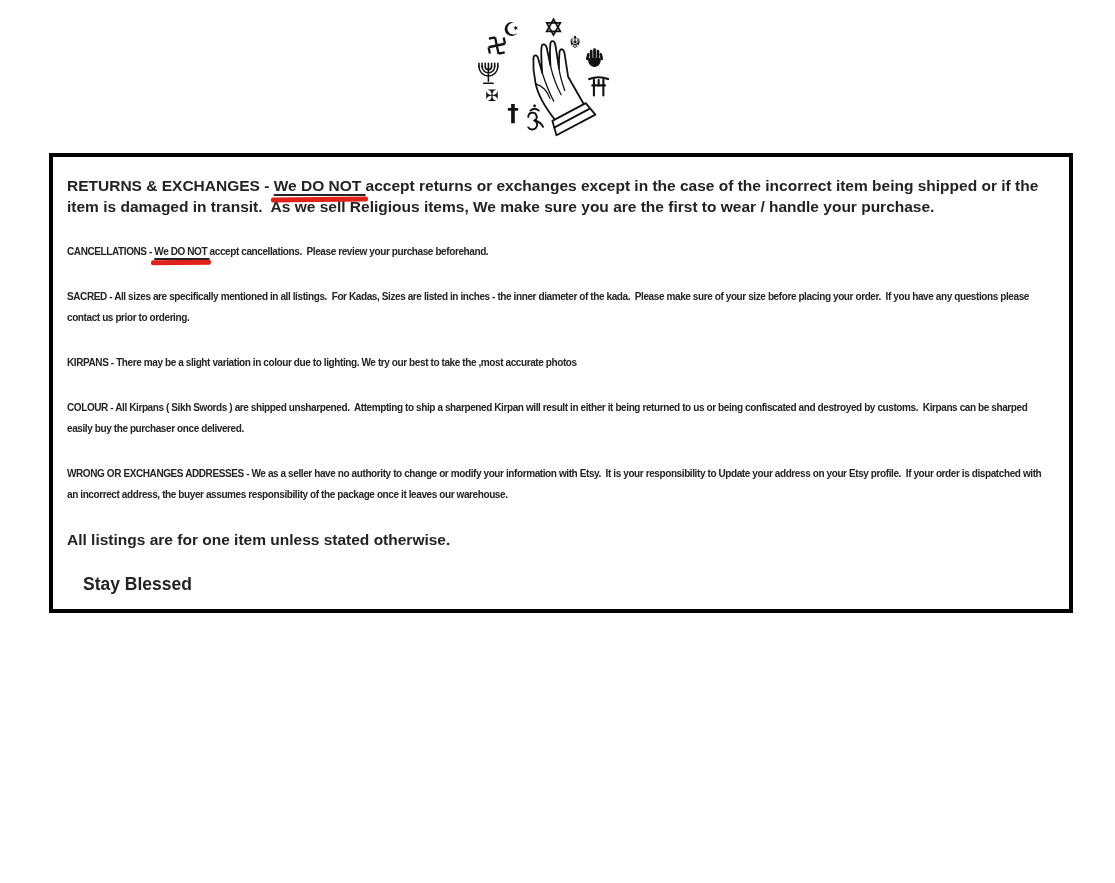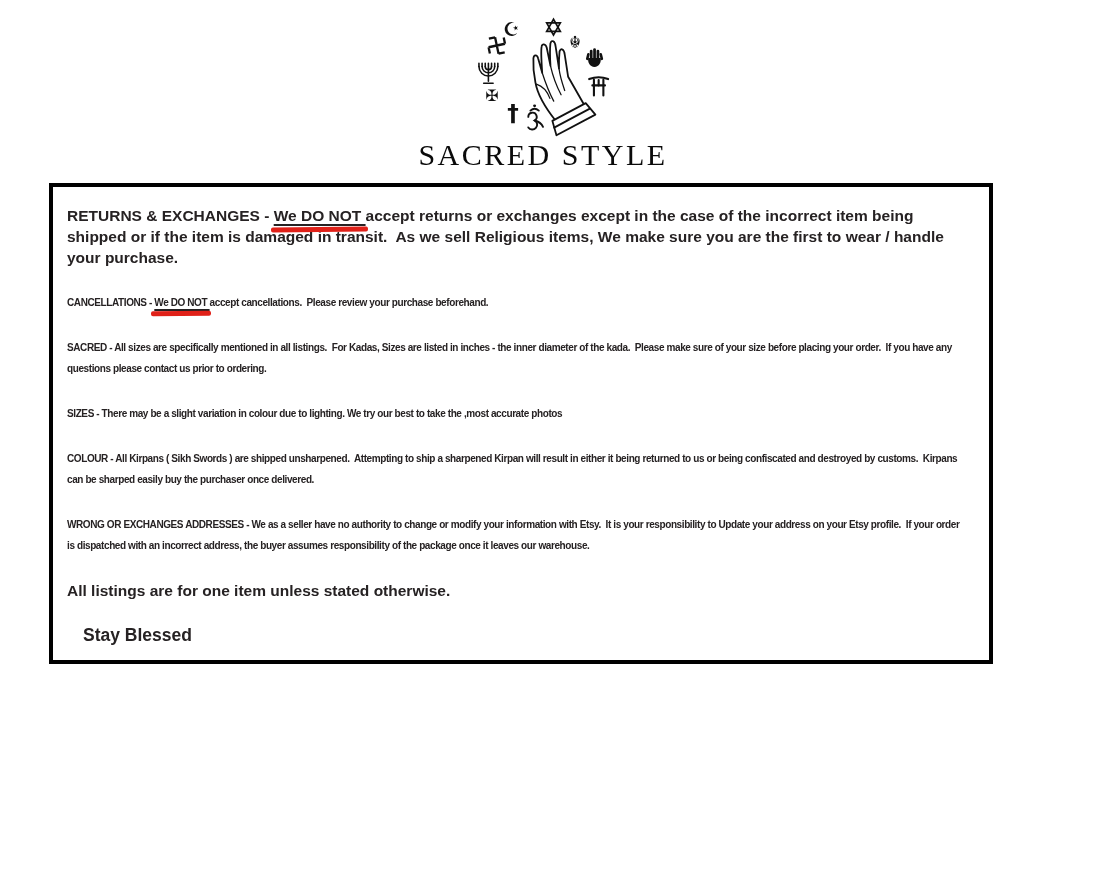--- a/index.html
+++ b/index.html
@@ -8,21 +8,21 @@
     font-family:"Liberation Sans", sans-serif;position:relative;overflow:hidden;
   }
   .header{width:988px;margin:0 0 0 49px;padding-top:14px;text-align:center;}
   .logo{display:block;margin:0 auto;width:168px;height:126px;}
   .glyph{font-family:"DejaVu Sans", sans-serif;fill:#111;}
   .brand-name{
     font-family:"Liberation Serif", serif;font-size:30px;letter-spacing:2.5px;
     color:#0a0a0a;margin-top:0px;line-height:1;white-space:nowrap;
   }
   .policy-box{
-    box-sizing:border-box;width:944px;margin:13px 0 0 49px;
+    box-sizing:border-box;width:1024px;margin:13px 0 0 49px;
     border:4px solid #000;background:#fff;
     padding:18px 24px 12px 14px;
   }
   .sec{
     margin:0 0 24px 0;font-weight:bold;line-height:21px;color:#262223;
     font-size:15.5px;white-space:pre-wrap;
   }
   .condensed{font-size:10px;letter-spacing:-0.4px;}
   .sec-colour{margin-top:4px;}
   .note{}
@@ -84,32 +84,31 @@
     </g>
     <text class="glyph" x="25" y="83" font-size="15">✠</text>
     <text class="glyph" x="46" y="102" font-size="22" font-weight="bold">†</text>
     <g fill="none" stroke="#111" stroke-width="1.8" stroke-linecap="round">
       <path d="M 68 92 q 4 -3.5 8 0"></path>
       <circle cx="72" cy="87.5" r="1.4" fill="#111" stroke="none"></circle>
       <path d="M 66 98 a 4 4 0 1 1 6 3.4 a 4.6 4.6 0 1 1 -6 6.6"></path>
       <path d="M 72 101.4 q 6 1.6 8 6"></path>
     </g>
   </svg>
-  <div class="brand-name">SACRED STYLE</div>
 </div>
 
 <div class="policy-box">
 
   <p class="sec"><span>RETURNS &amp; EXCHANGES</span><span> - </span><span class="donot">We DO NOT </span><span>accept returns or exchanges except in the case of the incorrect item being shipped or if the item is damaged in transit.  As we sell Religious items, We make sure you are the first to wear / handle your purchase.</span></p>
 
   <p class="sec condensed"><span>CANCELLATIONS</span><span> - </span><span class="donot">We DO NOT </span><span>accept cancellations.  Please review your purchase beforehand.</span></p>
 
   <p class="sec condensed"><span>SACRED</span><span> - </span><span>All sizes are specifically mentioned in all listings.  For Kadas, Sizes are listed in inches - the inner diameter of the kada.  Please make sure of your size before placing your order.  If you have any questions please contact us prior to ordering.</span></p>
 
-  <p class="sec condensed sec-colour"><span>SIZES</span><span> - </span><span>There may be a slight variation in colour due to lighting. We try our best to take the ,most accurate photos</span></p>
+  <p class="sec condensed sec-colour"><span>KIRPANS</span><span> - </span><span>There may be a slight variation in colour due to lighting. We try our best to take the ,most accurate photos</span></p>
 
   <p class="sec condensed"><span>COLOUR</span><span> - </span><span>All Kirpans ( Sikh Swords ) are shipped unsharpened.  Attempting to ship a sharpened Kirpan will result in either it being returned to us or being confiscated and destroyed by customs.  Kirpans can be sharped easily buy the purchaser once delivered.</span></p>
 
   <p class="sec condensed"><span>WRONG OR EXCHANGES ADDRESSES</span><span> - </span><span>We as a seller have no authority to change or modify your information with Etsy.  It is your responsibility to Update your address on your Etsy profile.  If your order is dispatched with an incorrect address, the buyer assumes responsibility of the package once it leaves our warehouse.</span></p>
 
   <p class="sec note">All listings are for one item unless stated otherwise.</p>
 
   <p class="sec signoff">Stay Blessed</p>
 
 </div>

